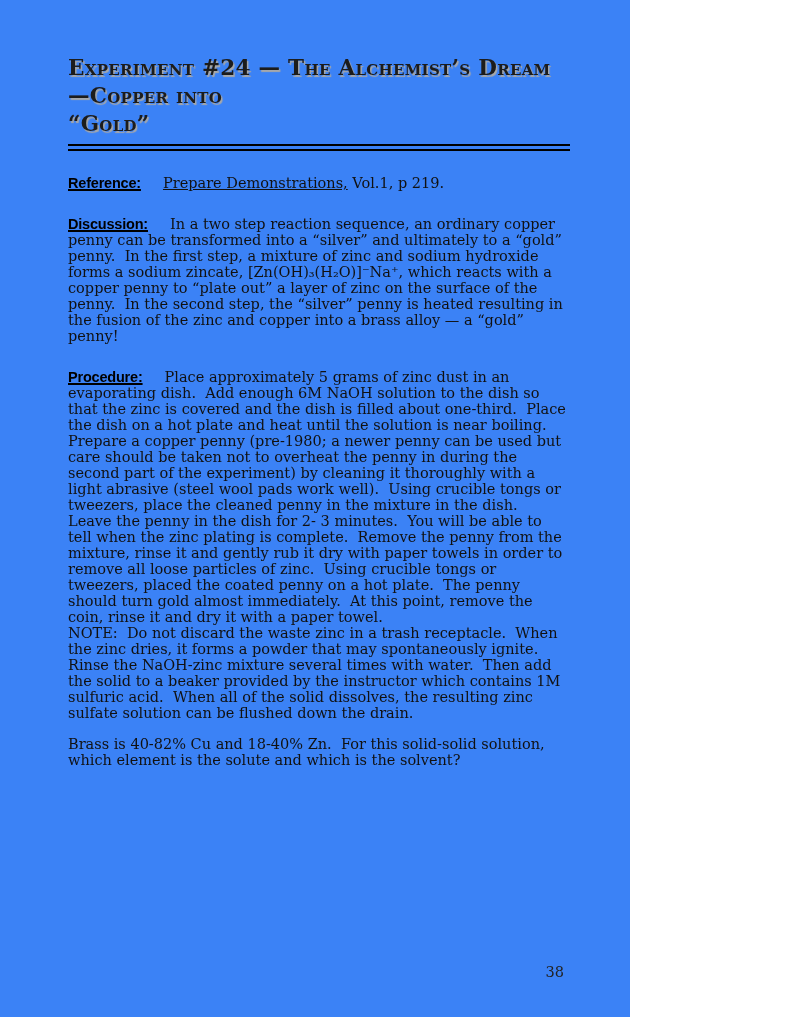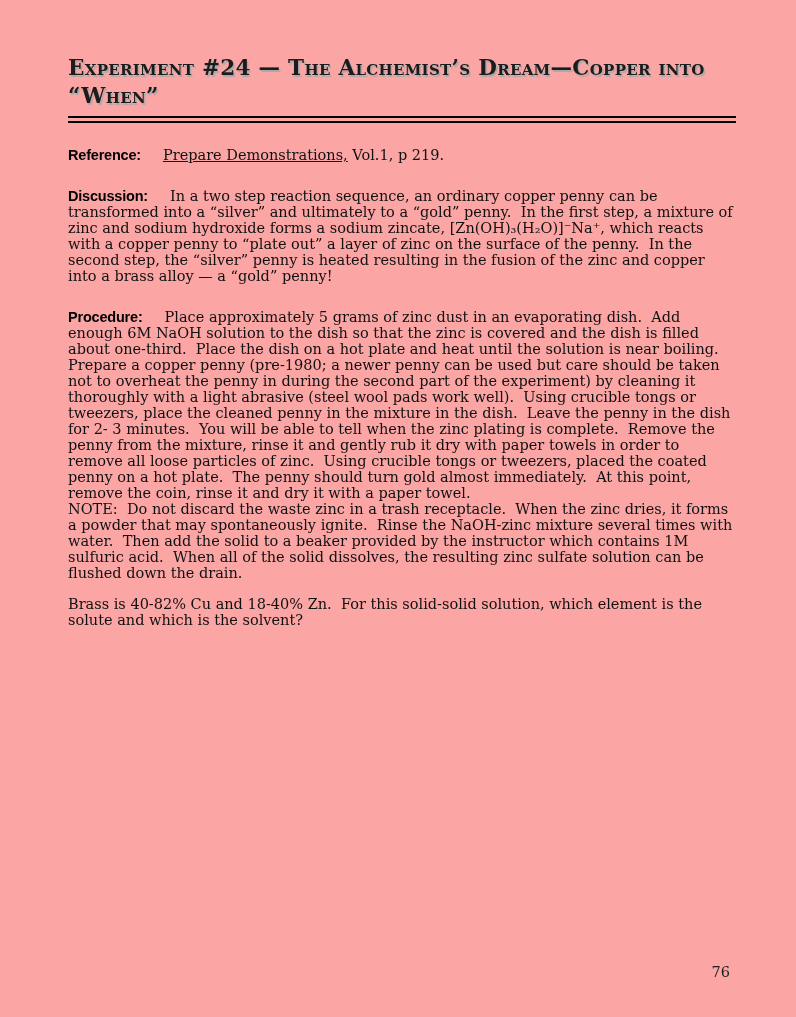--- a/index.html
+++ b/index.html
@@ -2,23 +2,23 @@
 <html><head>
 <meta charset="utf-8">
 <style>
   html, body {
     margin: 0;
     padding: 0;
     background: #ffffff;
   }
   .page {
     position: relative;
-    width: 796px;
+    width: 630px;
     height: 1017px;
-    background: #fca5a5;
+    background: #3b82f6;
     color: #111;
     font-family: "DejaVu Serif", serif;
     font-size: 14.5px;
     line-height: 16px;
     overflow: hidden;
     box-sizing: border-box;
   }
   .title {
     margin: 54px 58px 0 68px;
     font-variant: small-caps;
@@ -43,20 +43,21 @@
   .ref-para   { margin-top: 24px; }
   .disc-para  { margin-top: 25px; }
   .proc-para  { margin-top: 25px; }
   .note-para  { }
   .quest-para { margin-top: 15px; }
   .seclabel {
     font-family: "Liberation Sans", sans-serif;
     font-weight: bold;
     font-size: 14.5px;
     letter-spacing: -0.2px;
+    text-decoration: underline;
     text-decoration-thickness: 1.5px;
     color: #000;
   }
   .tabgap {
     display: inline-block;
     width: 22px;
   }
   .uline {
     text-decoration: underline;
     white-space: pre-wrap;
@@ -69,30 +70,30 @@
     color: #222;
   }
 </style>
 </head>
 <body>
 
 <div class="page">
 
   <h1 class="title">
       <span class="tl">Experiment #24 — The Alchemist’s Dream—Copper into</span>
-      <span class="tl">“When”</span>
+      <span class="tl">“Gold”</span>
     </h1>
 
   <div class="double-rule"></div>
 
   <p class="para ref-para"><span class="seclabel">Reference:</span><span class="tabgap"></span><span class="uline">Prepare Demonstrations,</span><span class="t"> Vol.1, p 219.</span></p>
 
   <p class="para disc-para"><span class="seclabel">Discussion:</span><span class="tabgap"></span><span class="t">In a two step reaction sequence, an ordinary copper penny can be transformed into a “silver” and ultimately to a “gold” penny.  In the first step, a mixture of zinc and sodium hydroxide forms a sodium zincate, [Zn(OH)₃(H₂O)]⁻Na⁺, which reacts with a copper penny to “plate out” a layer of zinc on the surface of the penny.  In the second step, the “silver” penny is heated resulting in the fusion of the zinc and copper into a brass alloy — a “gold” penny!</span></p>
 
   <p class="para proc-para"><span class="seclabel">Procedure:</span><span class="tabgap"></span><span class="t">Place approximately 5 grams of zinc dust in an evaporating dish.  Add enough 6M NaOH solution to the dish so that the zinc is covered and the dish is filled about one-third.  Place the dish on a hot plate and heat until the solution is near boiling.  Prepare a copper penny (pre-1980; a newer penny can be used but care should be taken not to overheat the penny in during the second part of the experiment) by cleaning it thoroughly with a light abrasive (steel wool pads work well).  Using crucible tongs or tweezers, place the cleaned penny in the mixture in the dish.  Leave the penny in the dish for 2- 3 minutes.  You will be able to tell when the zinc plating is complete.  Remove the penny from the mixture, rinse it and gently rub it dry with paper towels in order to remove all loose particles of zinc.  Using crucible tongs or tweezers, placed the coated penny on a hot plate.  The penny should turn gold almost immediately.  At this point, remove the coin, rinse it and dry it with a paper towel.</span></p>
 
   <p class="para note-para"><span class="t">NOTE:  Do not discard the waste zinc in a trash receptacle.  When the zinc dries, it forms a powder that may spontaneously ignite.  Rinse the NaOH-zinc mixture several times with water.  Then add the solid to a beaker provided by the instructor which contains 1M sulfuric acid.  When all of the solid dissolves, the resulting zinc sulfate solution can be flushed down the drain.</span></p>
 
   <p class="para quest-para"><span class="t">Brass is 40-82% Cu and 18-40% Zn.  For this solid-solid solution, which element is the solute and which is the solvent?</span></p>
 
-  <div class="pagenum">76</div>
+  <div class="pagenum">38</div>
 
 </div>
 
 </body></html>

